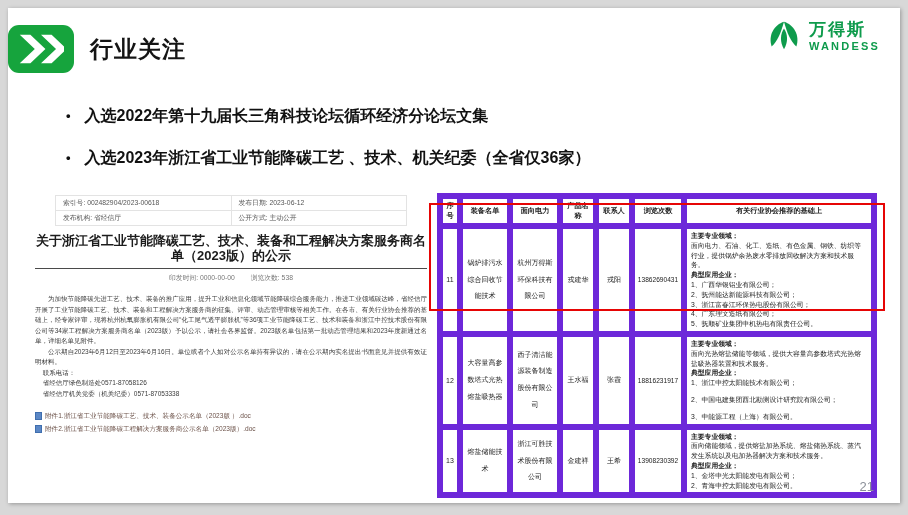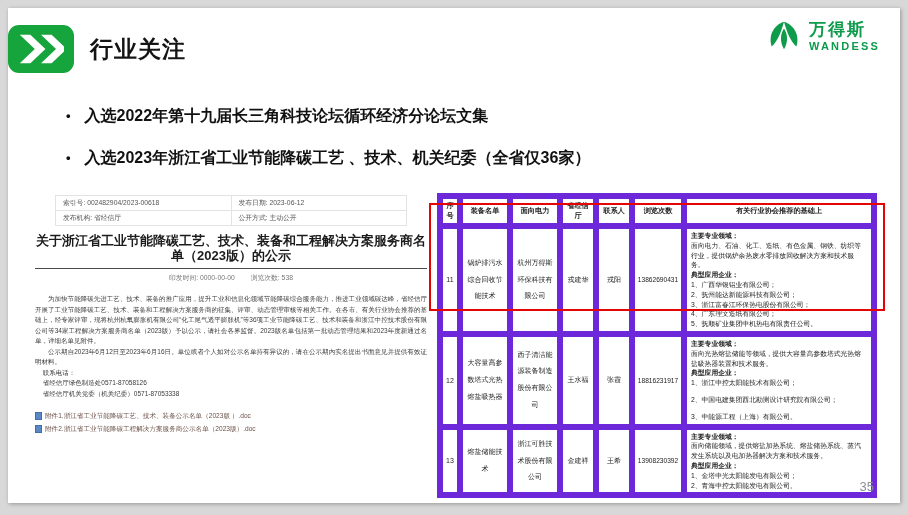--- a/index.html
+++ b/index.html
@@ -174,21 +174,21 @@
         <col style="width:36px">
           <col style="width:36px">
           <col style="width:52px">
         <col style="width:190px">
       </colgroup>
       <tbody>
           <tr>
         <th>序号</th>
         <th>装备名单</th>
         <th>面向电力</th>
-        <th>省经信厅</th>
+        <th>产品名称</th>
         <th>联系人</th>
         <th>浏览次数</th>
         <th>有关行业协会推荐的基础上</th>
       </tr>
       <tr class="row-11">
         <td class="c">11</td>
         <td class="c spread">锅炉排污水综合回收节能技术</td>
         <td class="c spread">杭州万得斯环保科技有限公司</td>
         <td class="c">戎建华</td>
         <td class="c">戎阳</td>
@@ -234,14 +234,14 @@
           <div>1、金塔中光太阳能发电有限公司；</div>
           <div>2、青海中控太阳能发电有限公司。</div>
         </td>
       </tr>
     </tbody>
       </table>
   </div>
 
   <div class="highlight-box"></div>
 
-  <div class="page-number">35</div>
+  <div class="page-number">21</div>
 </div>
 
 </body></html>

